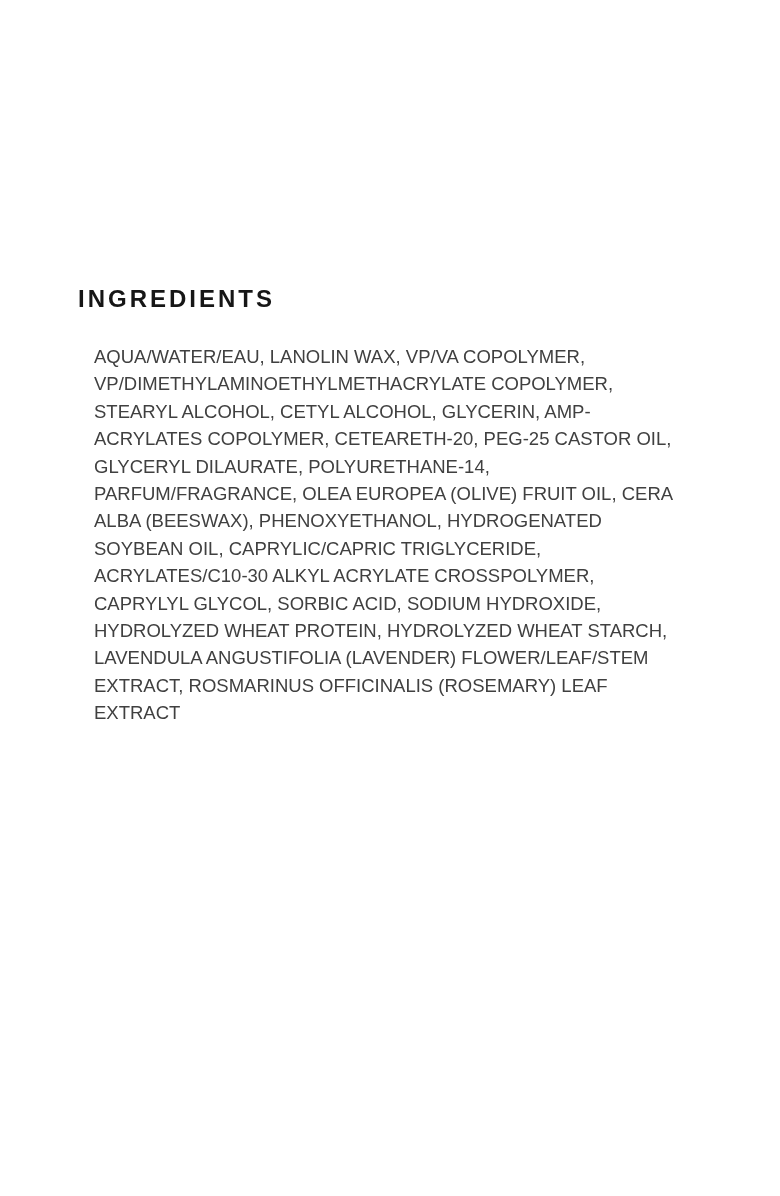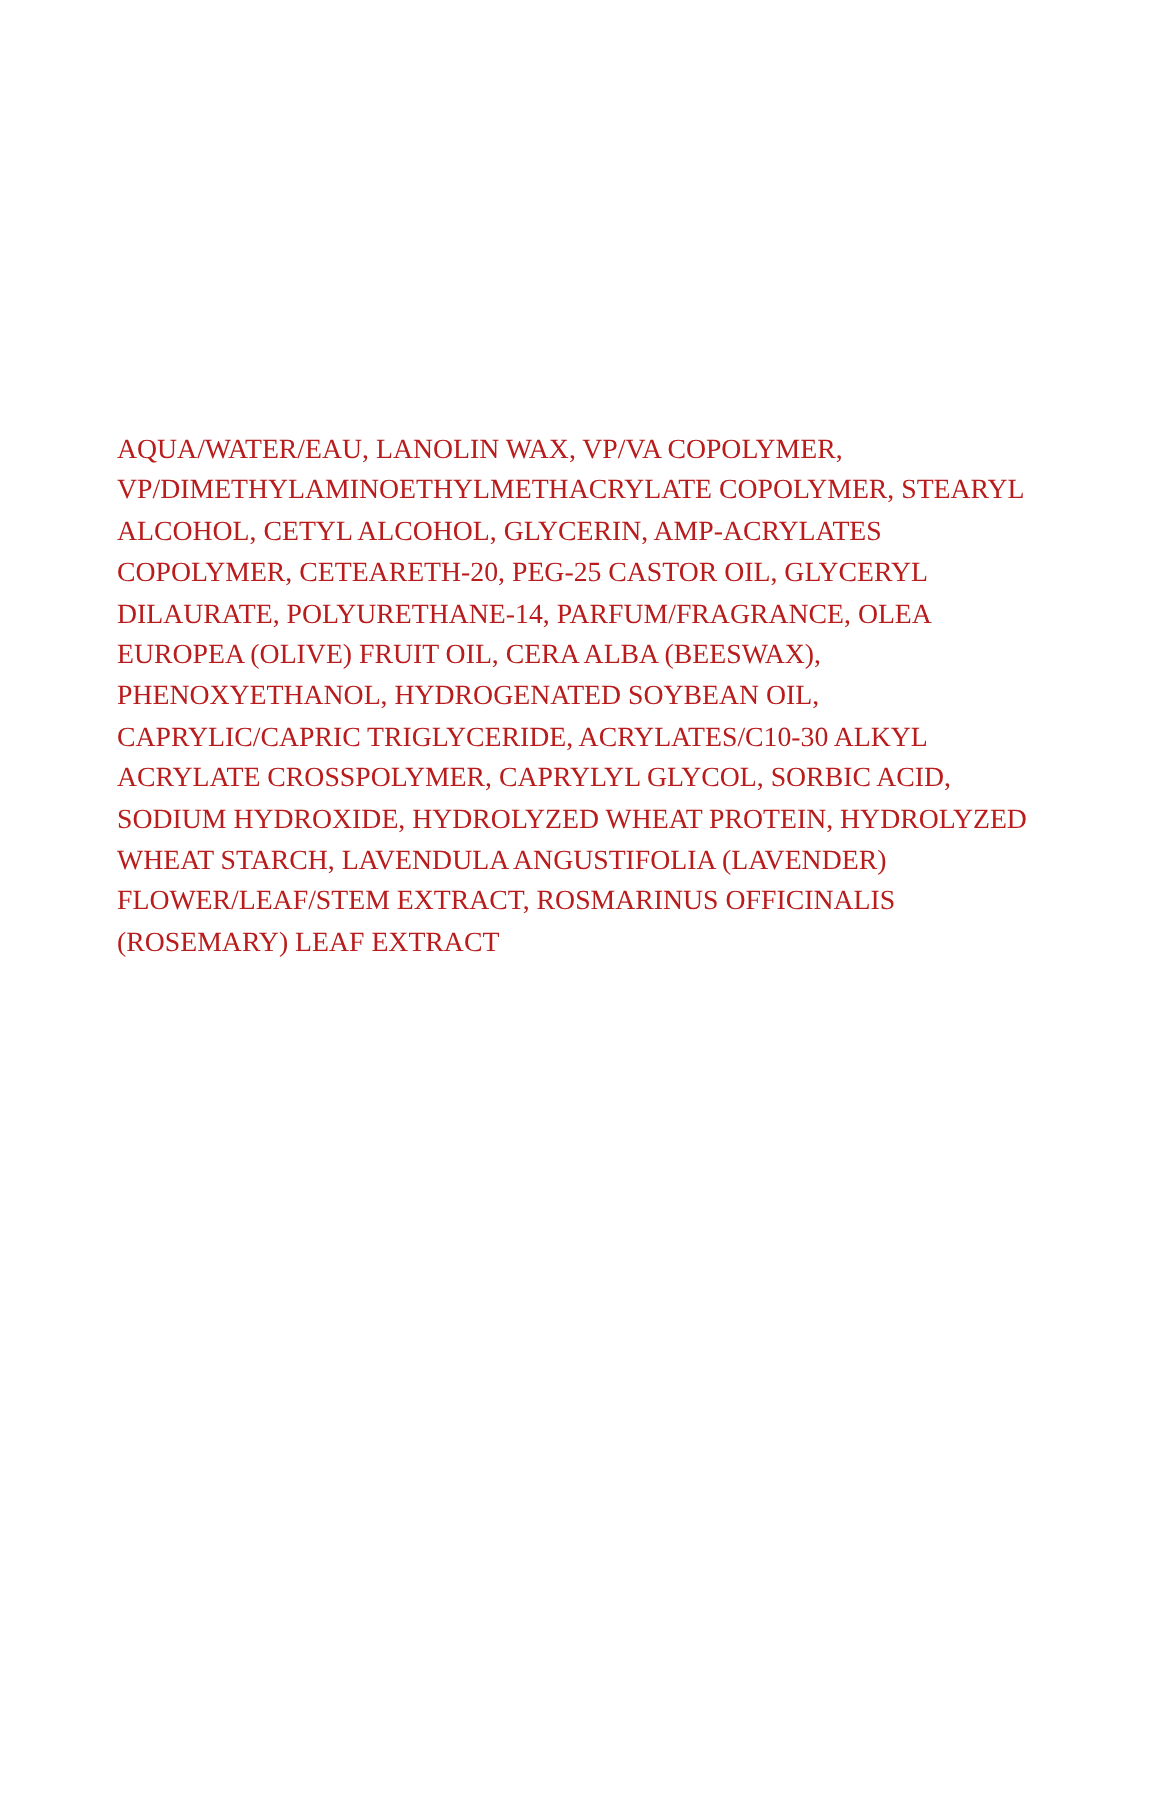--- a/index.html
+++ b/index.html
@@ -22,28 +22,28 @@
   }
   .ingredients-heading {
     margin: 0 0 32px 0;
     font-size: 24px;
     line-height: 24px;
     font-weight: 700;
     letter-spacing: 3px;
     color: #161616;
   }
   .ingredients-text {
-    margin: 0;
+    margin: 16px;
     font-size: 18.5px;
     line-height: 27.4px;
     font-weight: 400;
-    color: #b91c1c;
+    color: #404040;
     overflow-wrap: normal;
     word-break: normal;
-    font-family: Liberation Serif, serif;
   }
 </style>
 </head>
 <body>
 
 <section class="ingredients-panel">
+  <h2 class="ingredients-heading">INGREDIENTS</h2>
   <p class="ingredients-text">AQUA/WATER/EAU, LANOLIN WAX, VP/VA COPOLYMER, VP/DIMETHYLAMINOETHYLMETHACRYLATE COPOLYMER, STEARYL ALCOHOL, CETYL ALCOHOL, GLYCERIN, AMP-ACRYLATES COPOLYMER, CETEARETH-20, PEG-25 CASTOR OIL, GLYCERYL DILAURATE, POLYURETHANE-14, PARFUM/FRAGRANCE, OLEA EUROPEA (OLIVE) FRUIT OIL, CERA ALBA (BEESWAX), PHENOXYETHANOL, HYDROGENATED SOYBEAN OIL, CAPRYLIC/CAPRIC TRIGLYCERIDE, ACRYLATES/C10-30 ALKYL ACRYLATE CROSSPOLYMER, CAPRYLYL GLYCOL, SORBIC ACID, SODIUM HYDROXIDE, HYDROLYZED WHEAT PROTEIN, HYDROLYZED WHEAT STARCH, LAVENDULA ANGUSTIFOLIA (LAVENDER) FLOWER/LEAF/STEM EXTRACT, ROSMARINUS OFFICINALIS (ROSEMARY) LEAF EXTRACT</p>
 </section>
 
 </body></html>

